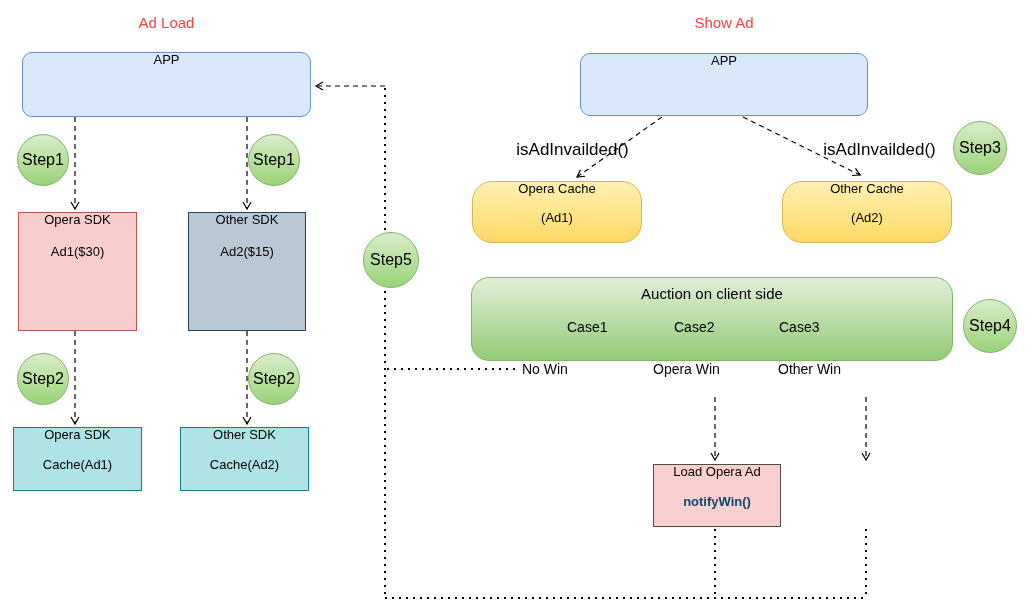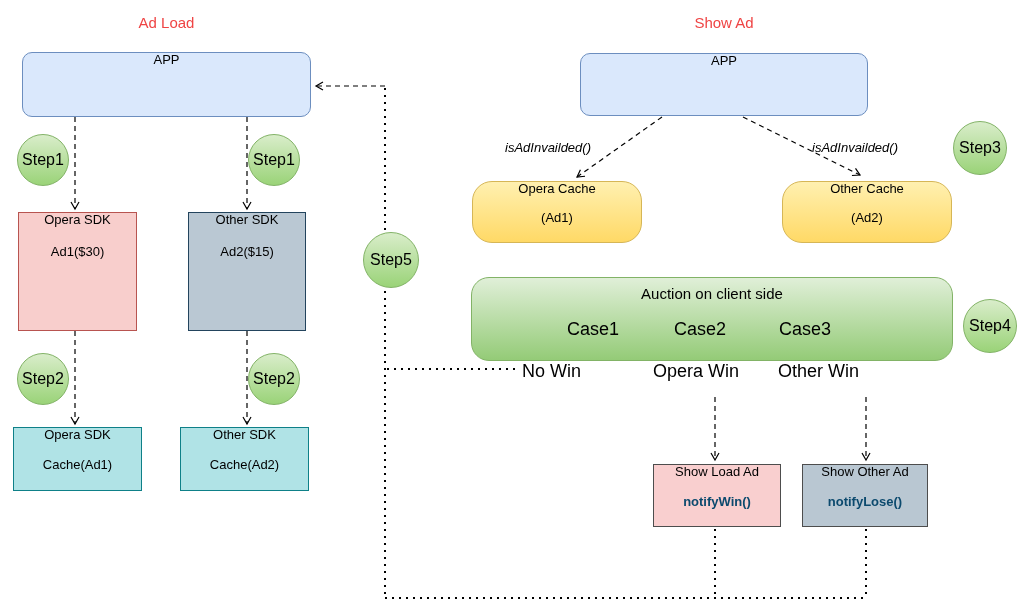--- a/index.html
+++ b/index.html
@@ -31,29 +31,29 @@
   .gray-show{background:#b9c7d2;border:1px solid #4d4d4d;gap:17px;}
   .alert{color:#0c4a6e;font-weight:bold;}
   .auction{
     position:absolute;left:471px;top:277px;width:482px;height:84px;
     box-sizing:border-box;border:1px solid #82b366;border-radius:18px;
     background:linear-gradient(180deg,#e0efd8 0%,#94cb77 100%);
   }
   .auction-title{
     position:absolute;top:7px;left:0;width:100%;text-align:center;font-size:15px;
   }
-  .auction-cell{position:absolute;font-size:18px;white-space:nowrap;}
+  .auction-cell{position:absolute;font-size:14px;white-space:nowrap;}
   .badge{
     position:absolute;border-radius:50%;display:flex;align-items:center;
     justify-content:center;font-size:16px;color:#000;
     background:linear-gradient(180deg,#d9edca 0%,#9ad378 100%);
     border:1px solid #82b366;box-sizing:border-box;
   }
   .label{
-    position:absolute;font-size:13px;text-align:left;white-space:nowrap;font-style:italic;
+    position:absolute;font-size:17px;text-align:center;white-space:nowrap;
   }
 </style>
 </head>
 <body>
 
 <div class="canvas">
 
   <svg class="layer" width="1033" height="615">
     <defs>
       <marker id="arrow" markerWidth="14" markerHeight="14" refX="9" refY="6" orient="auto" markerUnits="userSpaceOnUse">
@@ -122,26 +122,22 @@
     <div class="auction-title">Auction on client side</div>
     <span class="auction-cell" style="left:95px;top:41px">Case1</span>
     <span class="auction-cell" style="left:202px;top:41px">Case2</span>
     <span class="auction-cell" style="left:307px;top:41px">Case3</span>
     <span class="auction-cell" style="left:50px;top:83px">No Win</span>
     <span class="auction-cell" style="left:181px;top:83px">Opera Win</span>
     <span class="auction-cell" style="left:306px;top:83px">Other Win</span>
   </div>
 
   <div class="box pink-show" style="left:653px;top:464px;width:128px;height:63px">
-    <span>Show Load Ad</span>
+    <span>Load Opera Ad</span>
     <span class="alert">notifyWin()</span>
-  </div>
-  <div class="box gray-show" style="left:802px;top:464px;width:126px;height:63px">
-    <span>Show Other Ad</span>
-    <span class="alert">notifyLose()</span>
   </div>
 
   <svg class="layer" width="1033" height="615">
     <line x1="387" y1="369" x2="516" y2="369" stroke="#000" stroke-width="2" stroke-dasharray="2 5"></line>
   </svg>
 
   <div class="badge" style="left:17px;top:134px;width:52px;height:52px">
     <span>Step1</span>
   </div>
   <div class="badge" style="left:248px;top:134px;width:52px;height:52px">

